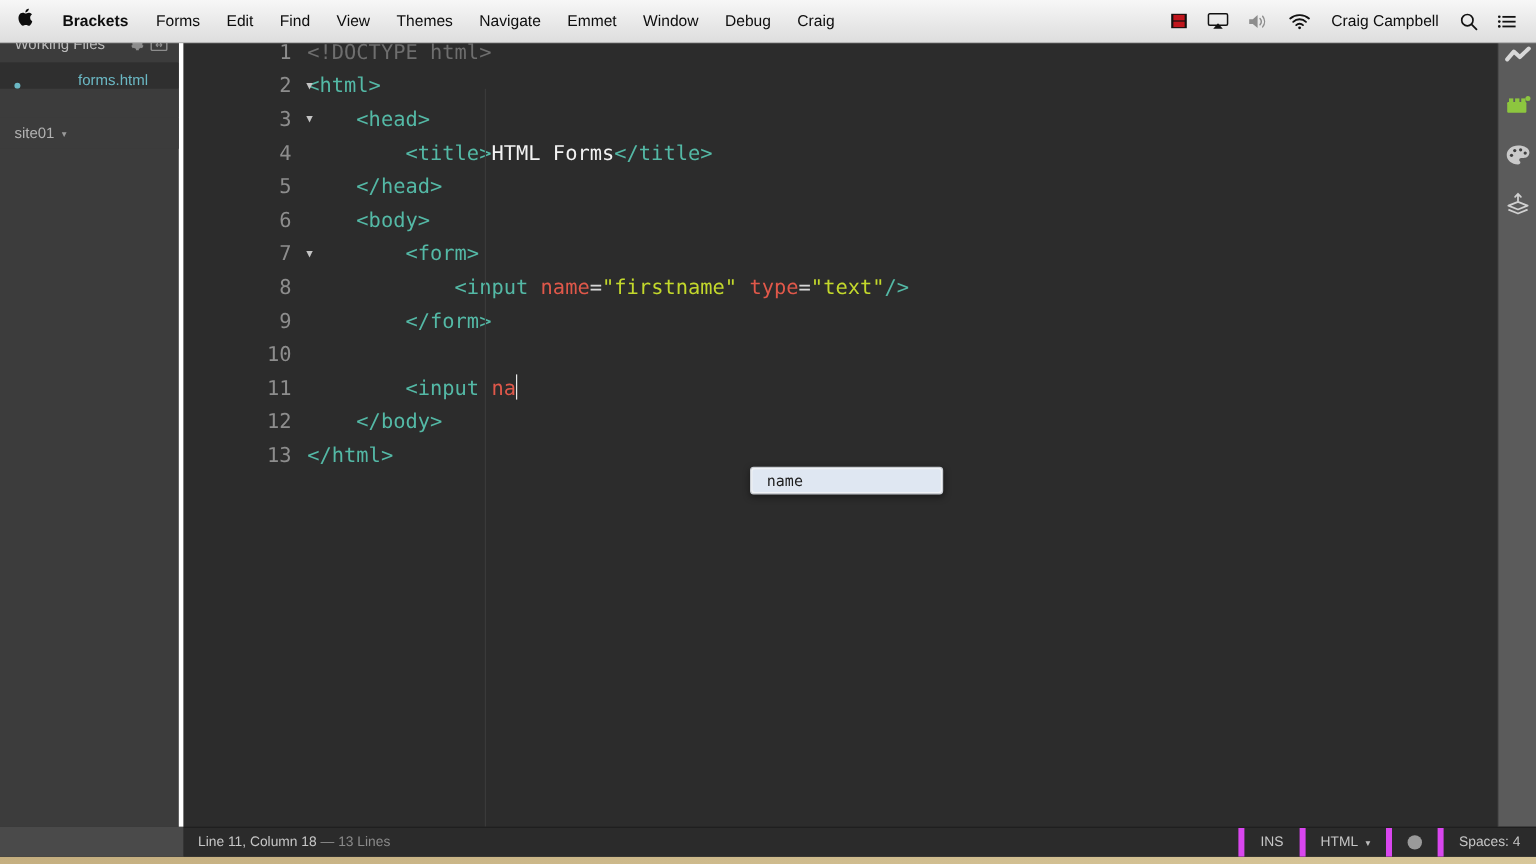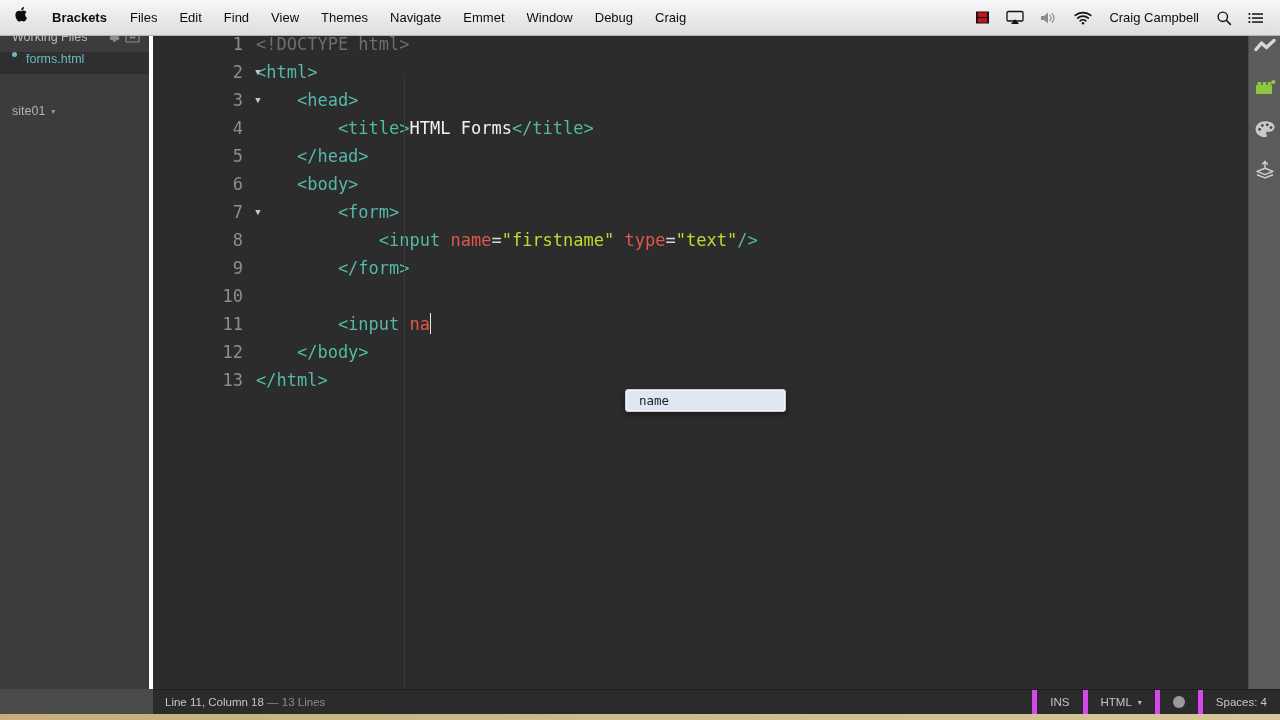--- a/index.html
+++ b/index.html
@@ -76,24 +76,25 @@
     height: 30px; display: flex; align-items: center;
     padding: 0 8px 0 12px;
     color: #bcbcbc; font-size: 12.5px;
     background: #3c3c3c;
   }
   #wf-header .label { flex: 1; }
   #wf-header .hicon { width: 18px; height: 18px; display:flex; align-items:center; justify-content:center; opacity:.7; }
 
   .wf-list { background: #3c3c3c; }
   .wf-item {
-    height: 22px; display: flex; align-items: flex-start;
+    height: 22px; display: flex; align-items: flex-end;
     padding-left: 12px; font-size: 12.5px;
     background: #2f2f2f;
     color: #6bb8c4;
+    gap: 39px;
   }
   .wf-item .dot { width: 5px; height: 5px; border-radius: 50%; background: #6bb8c4; margin-right: 9px; }
   .wf-spacer { height: 24px; background: #3c3c3c; }
 
   #project-header {
     height: 26px; display: flex; align-items: center;
     padding-left: 12px; font-size: 12.5px; color: #b2b2b2;
     background: #3c3c3c;
   }
   #project-header .caret { margin-left: 6px; font-size: 8px; color:#9a9a9a; }
@@ -224,21 +225,21 @@
 <div id="desktop"></div>
 
 <div id="menubar">
   <div class="menu-left">
     <div class="menu-item apple">
       <svg width="13" height="15" viewBox="0 0 13 15" aria-hidden="true">
         <path fill="#0d0d0d" d="M9.3 2.2c.5-.63.85-1.5.75-2.2-.73.03-1.6.48-2.12 1.1-.47.55-.88 1.43-.77 2.28.81.06 1.64-.41 2.14-1.18zM10.04 3.6c-1.18-.07-2.18.67-2.74.67-.57 0-1.43-.63-2.35-.62-1.21.02-2.33.7-2.95 1.79-1.26 2.19-.33 5.43.9 7.21.6.87 1.32 1.85 2.26 1.81.9-.04 1.25-.58 2.34-.58 1.09 0 1.4.58 2.35.57.97-.02 1.59-.89 2.19-1.76.69-1 .97-1.97.98-2.02-.02-.01-1.88-.72-1.9-2.87-.02-1.79 1.46-2.65 1.53-2.69-.84-1.23-2.14-1.37-2.6-1.4z"></path>
       </svg>
     </div>
     <div class="menu-item strong">Brackets</div>
-    <div class="menu-item">Files</div>
+    <div class="menu-item">Forms</div>
     <div class="menu-item">Edit</div>
     <div class="menu-item">Find</div>
     <div class="menu-item">View</div>
     <div class="menu-item">Themes</div>
     <div class="menu-item">Navigate</div>
     <div class="menu-item">Emmet</div>
     <div class="menu-item">Window</div>
     <div class="menu-item">Debug</div>
     <div class="menu-item">Craig</div>
   </div>

